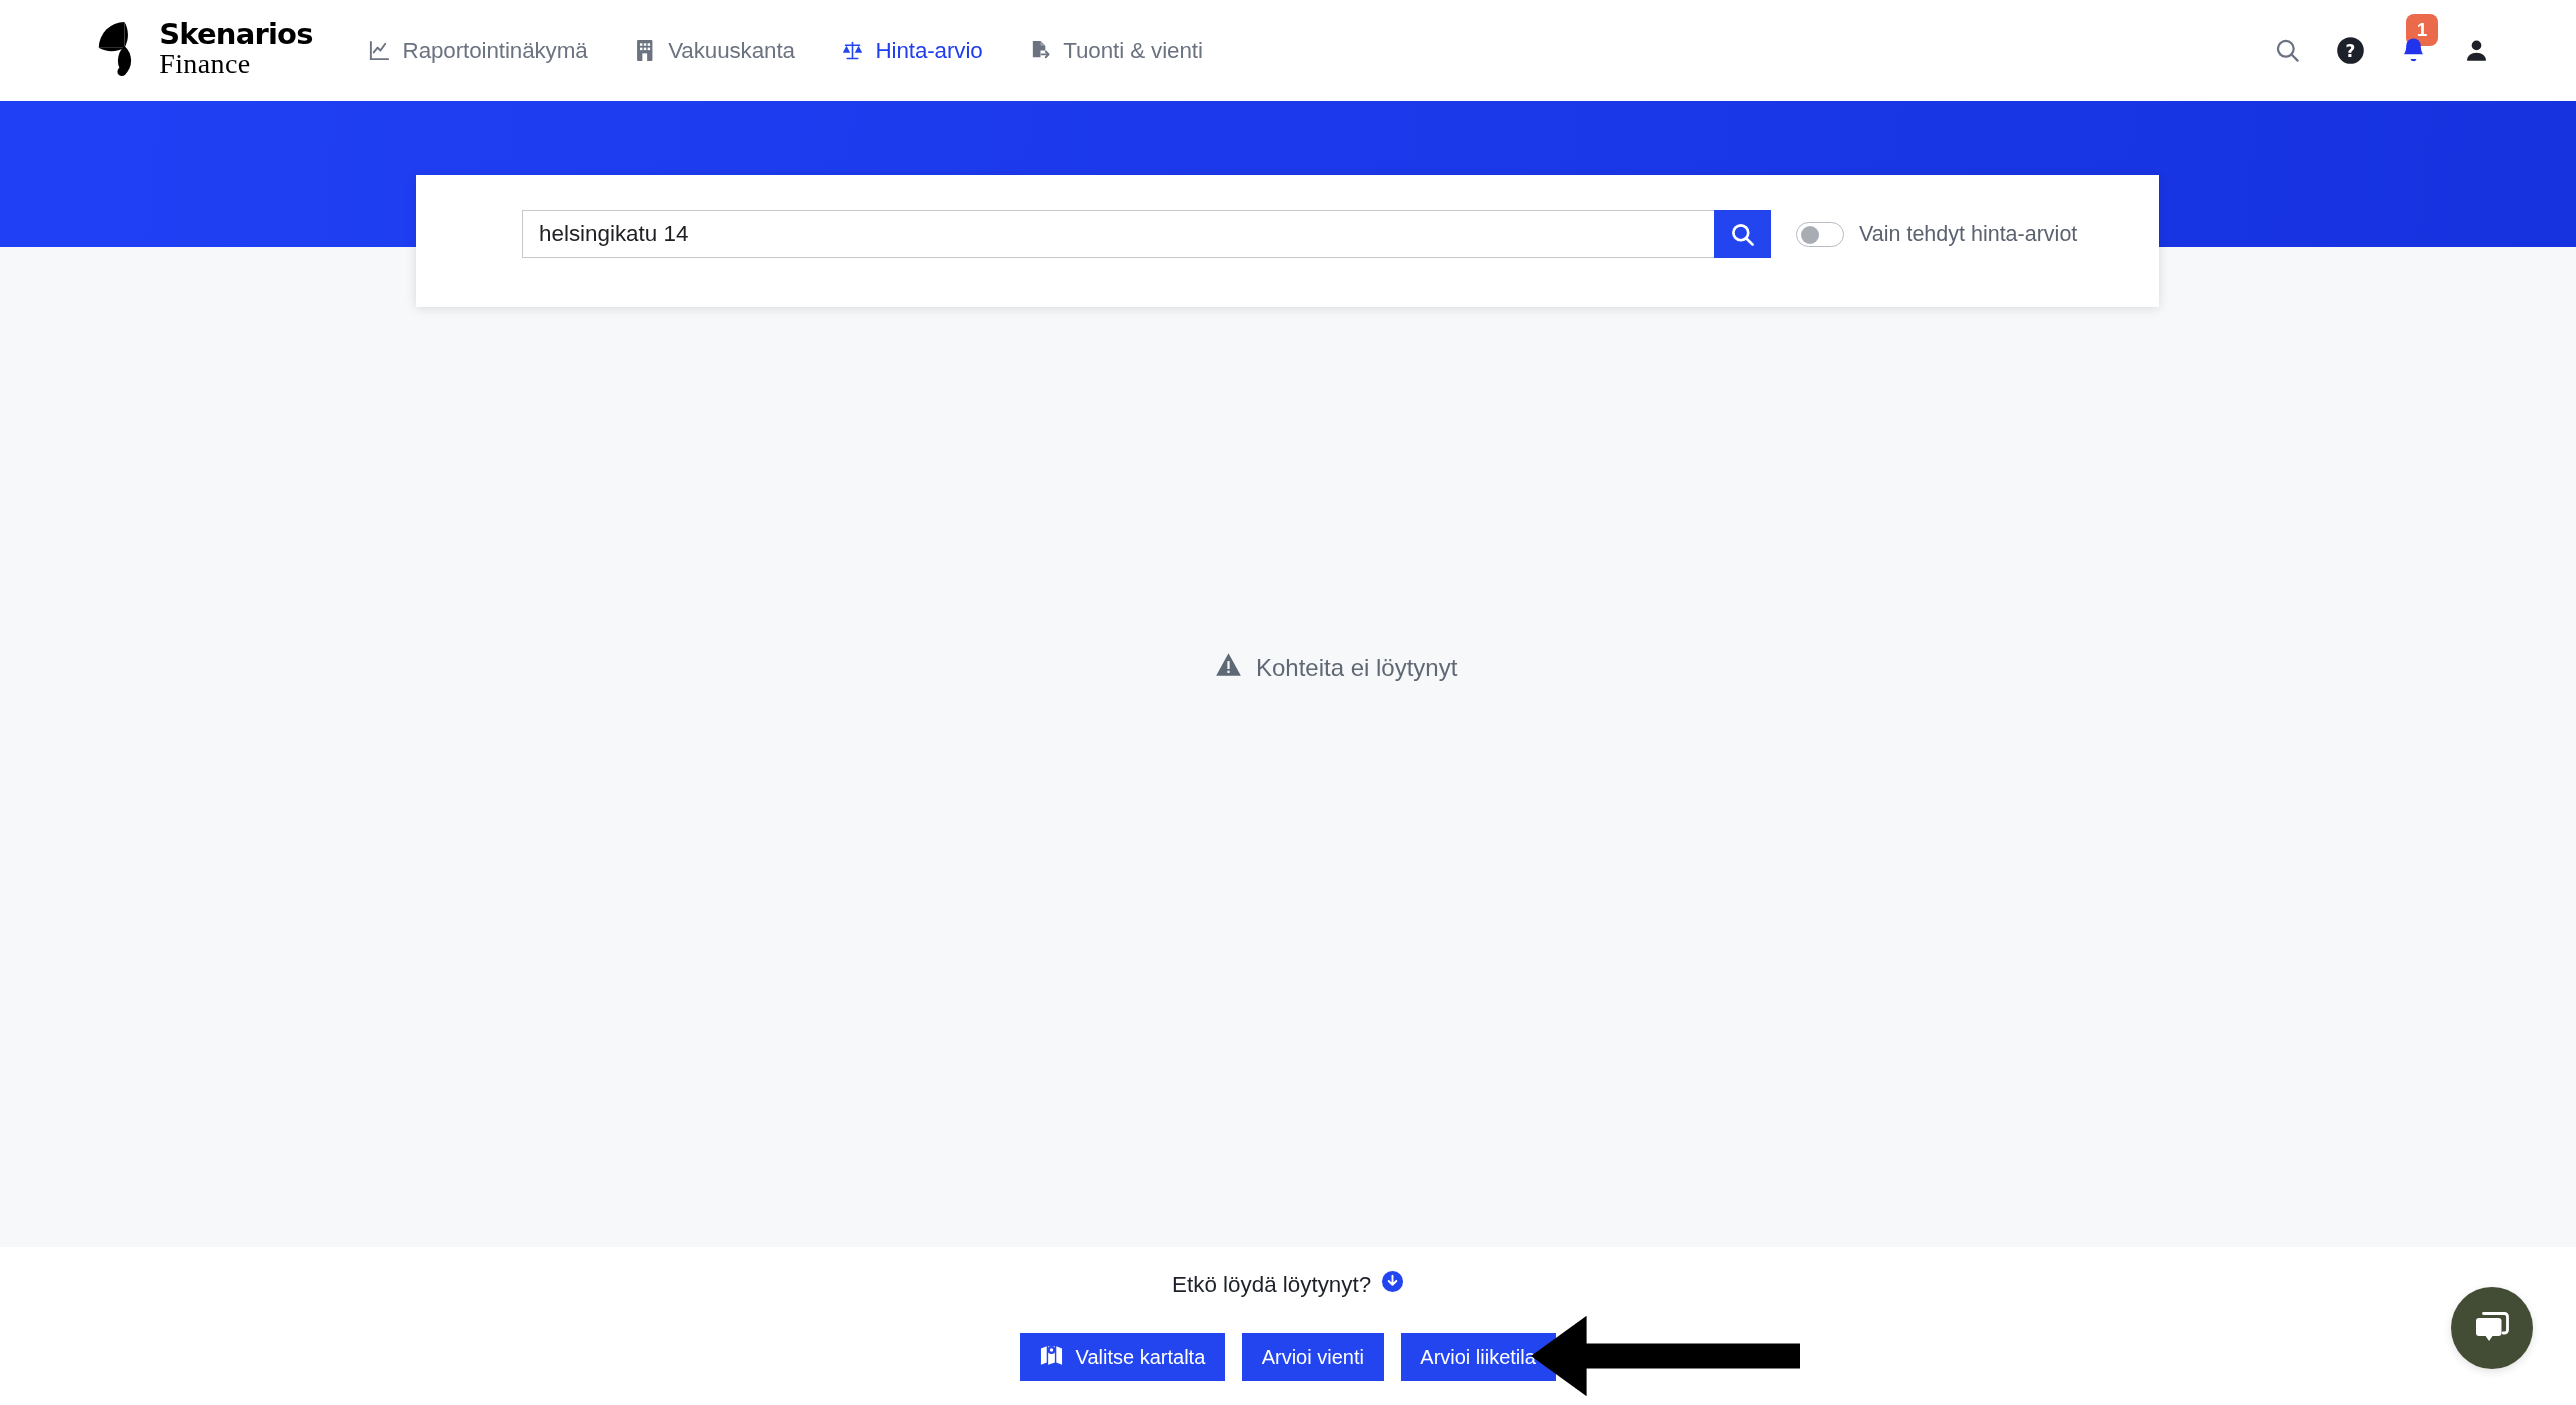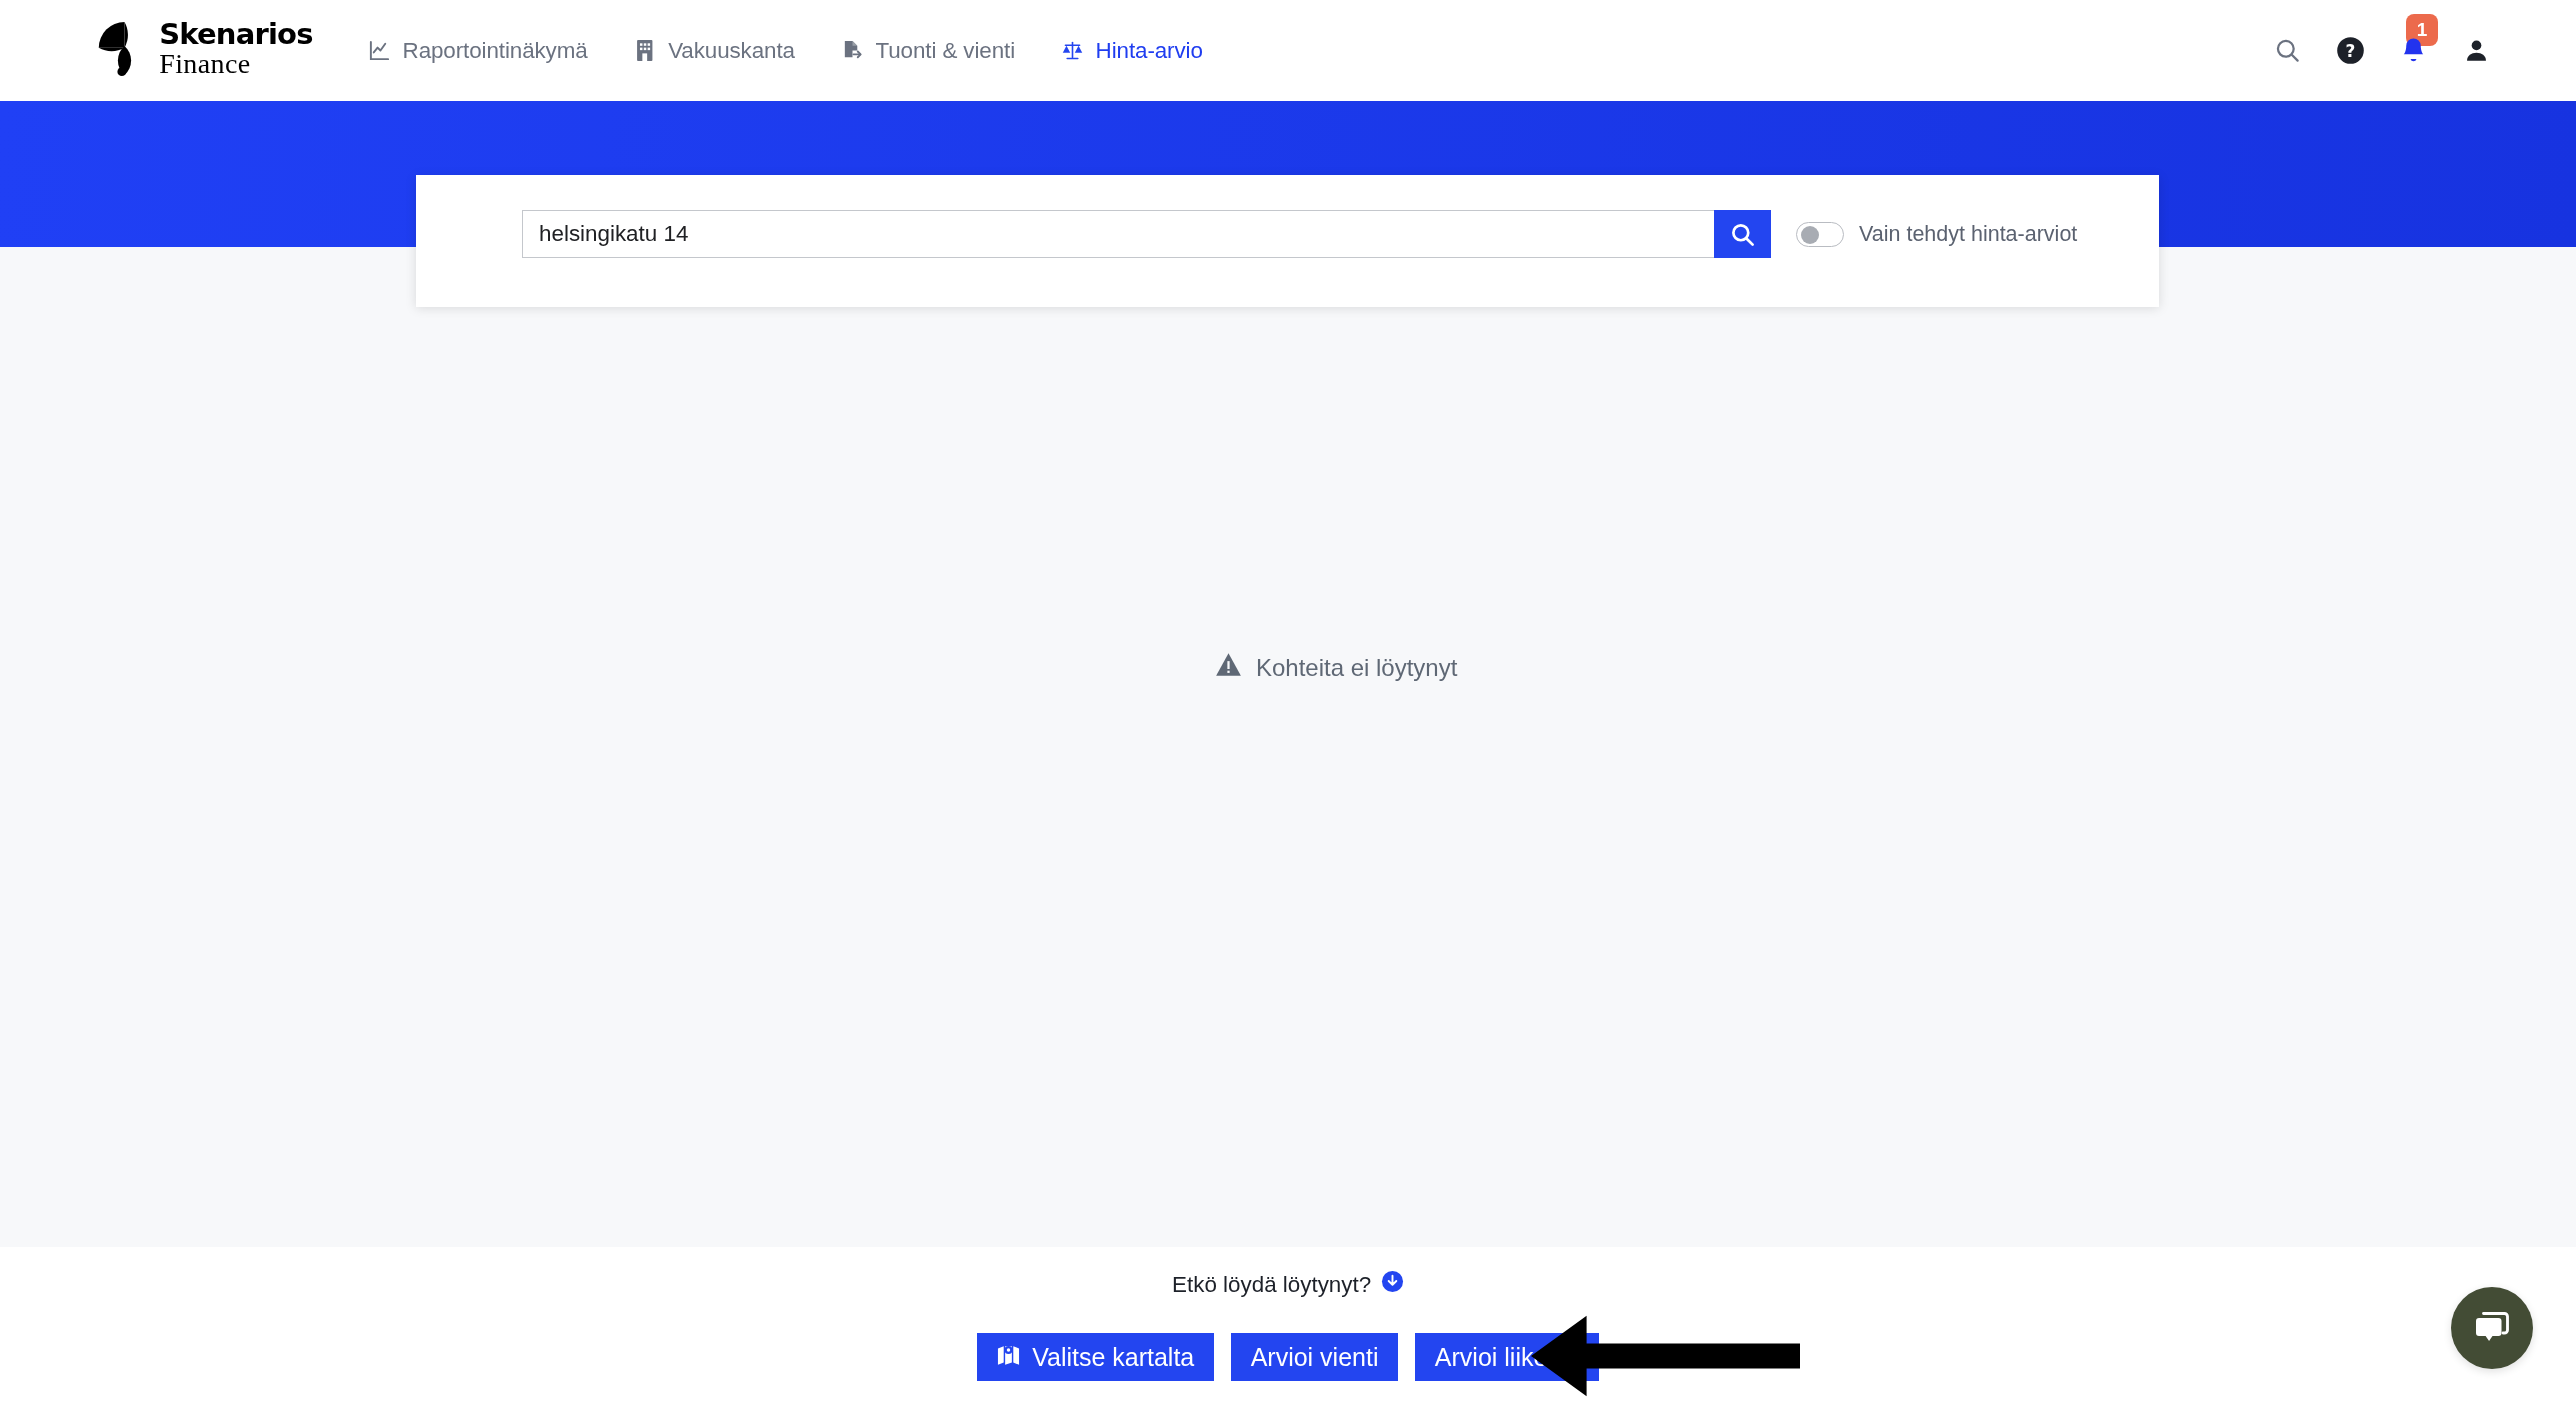--- a/index.html
+++ b/index.html
@@ -125,21 +125,21 @@
     display: flex; align-items: center; justify-content: center; gap: 9.8px;
     font-size: 22.4px; color: #1d2129;
   }
   .footer-btns {
     position: absolute; top: 1333px; left: 0; width: 2576px;
     display: flex; align-items: center; justify-content: center; gap: 17px;
   }
   .fbtn {
     background: #2345f0; color: #ffffff; border: none;
     font-family: "Liberation Sans", sans-serif;
-    font-size: 25px; padding: 0 19.7px; height: 48px;
+    font-size: 20px; padding: 0 19.7px; height: 48px;
     display: flex; align-items: center; gap: 12.5px; cursor: pointer;
     white-space: nowrap;
   }
 
   
   .arrow {
     position: absolute; left: 1531px; top: 1311px;
     width: 269px; height: 90px;
   }
 
@@ -196,44 +196,44 @@
             <rect x="9" y="4.5" width="2.6" height="2.6" fill="#fff"></rect>
             <rect x="13" y="4.5" width="2.6" height="2.6" fill="#fff"></rect>
             <rect x="5" y="9" width="2.6" height="2.6" fill="#fff"></rect>
             <rect x="9" y="9" width="2.6" height="2.6" fill="#fff"></rect>
             <rect x="13" y="9" width="2.6" height="2.6" fill="#fff"></rect>
           </svg>
         </span>
         <span>Vakuuskanta</span>
       </div>
 
-      <div class="nav-item">
-        <span class="ic">
-          <svg width="23" height="23" viewBox="0 0 24 24" fill="none">
-            <path d="M4 2h8l5 5v5h-5v7H4z" fill="#6b7280"></path>
-            <path d="M12 2v5h5" fill="#9aa0a8"></path>
-            <path d="M13 16h7" stroke="#6b7280" stroke-width="2" stroke-linecap="round"></path>
-            <path d="M17.5 13l3 3-3 3" stroke="#6b7280" stroke-width="2" stroke-linecap="round" stroke-linejoin="round" fill="none"></path>
-          </svg>
-        </span>
-        <span>Tuonti &amp; vienti</span>
-      </div>
-
       <div class="nav-item active">
         <span class="ic">
           <svg width="25" height="23" viewBox="0 0 26 24" fill="none" stroke="#2345f0" stroke-width="1.8">
             <path d="M13 3v17" stroke-linecap="round"></path>
             <path d="M5 6h16" stroke-linecap="round"></path>
             <path d="M7 21h12" stroke-linecap="round"></path>
             <path d="M2 14.5 L6.2 6.5 L10.4 14.5 Z" fill="#2345f0" stroke="none"></path>
             <path d="M15.6 14.5 L19.8 6.5 L24 14.5 Z" fill="#2345f0" stroke="none"></path>
           </svg>
         </span>
         <span>Hinta-arvio</span>
       </div>
+
+      <div class="nav-item">
+        <span class="ic">
+          <svg width="23" height="23" viewBox="0 0 24 24" fill="none">
+            <path d="M4 2h8l5 5v5h-5v7H4z" fill="#6b7280"></path>
+            <path d="M12 2v5h5" fill="#9aa0a8"></path>
+            <path d="M13 16h7" stroke="#6b7280" stroke-width="2" stroke-linecap="round"></path>
+            <path d="M17.5 13l3 3-3 3" stroke="#6b7280" stroke-width="2" stroke-linecap="round" stroke-linejoin="round" fill="none"></path>
+          </svg>
+        </span>
+        <span>Tuonti &amp; vienti</span>
+      </div>
     </div>
 
     <div class="nav-right">
       <div class="ricon">
         <svg width="27" height="27" viewBox="0 0 24 24" fill="none" stroke="#6b7280" stroke-width="2">
           <circle cx="10.5" cy="10.5" r="7"></circle>
           <path d="M15.8 15.8L21 21" stroke-linecap="round"></path>
         </svg>
       </div>
       <div class="ricon">

